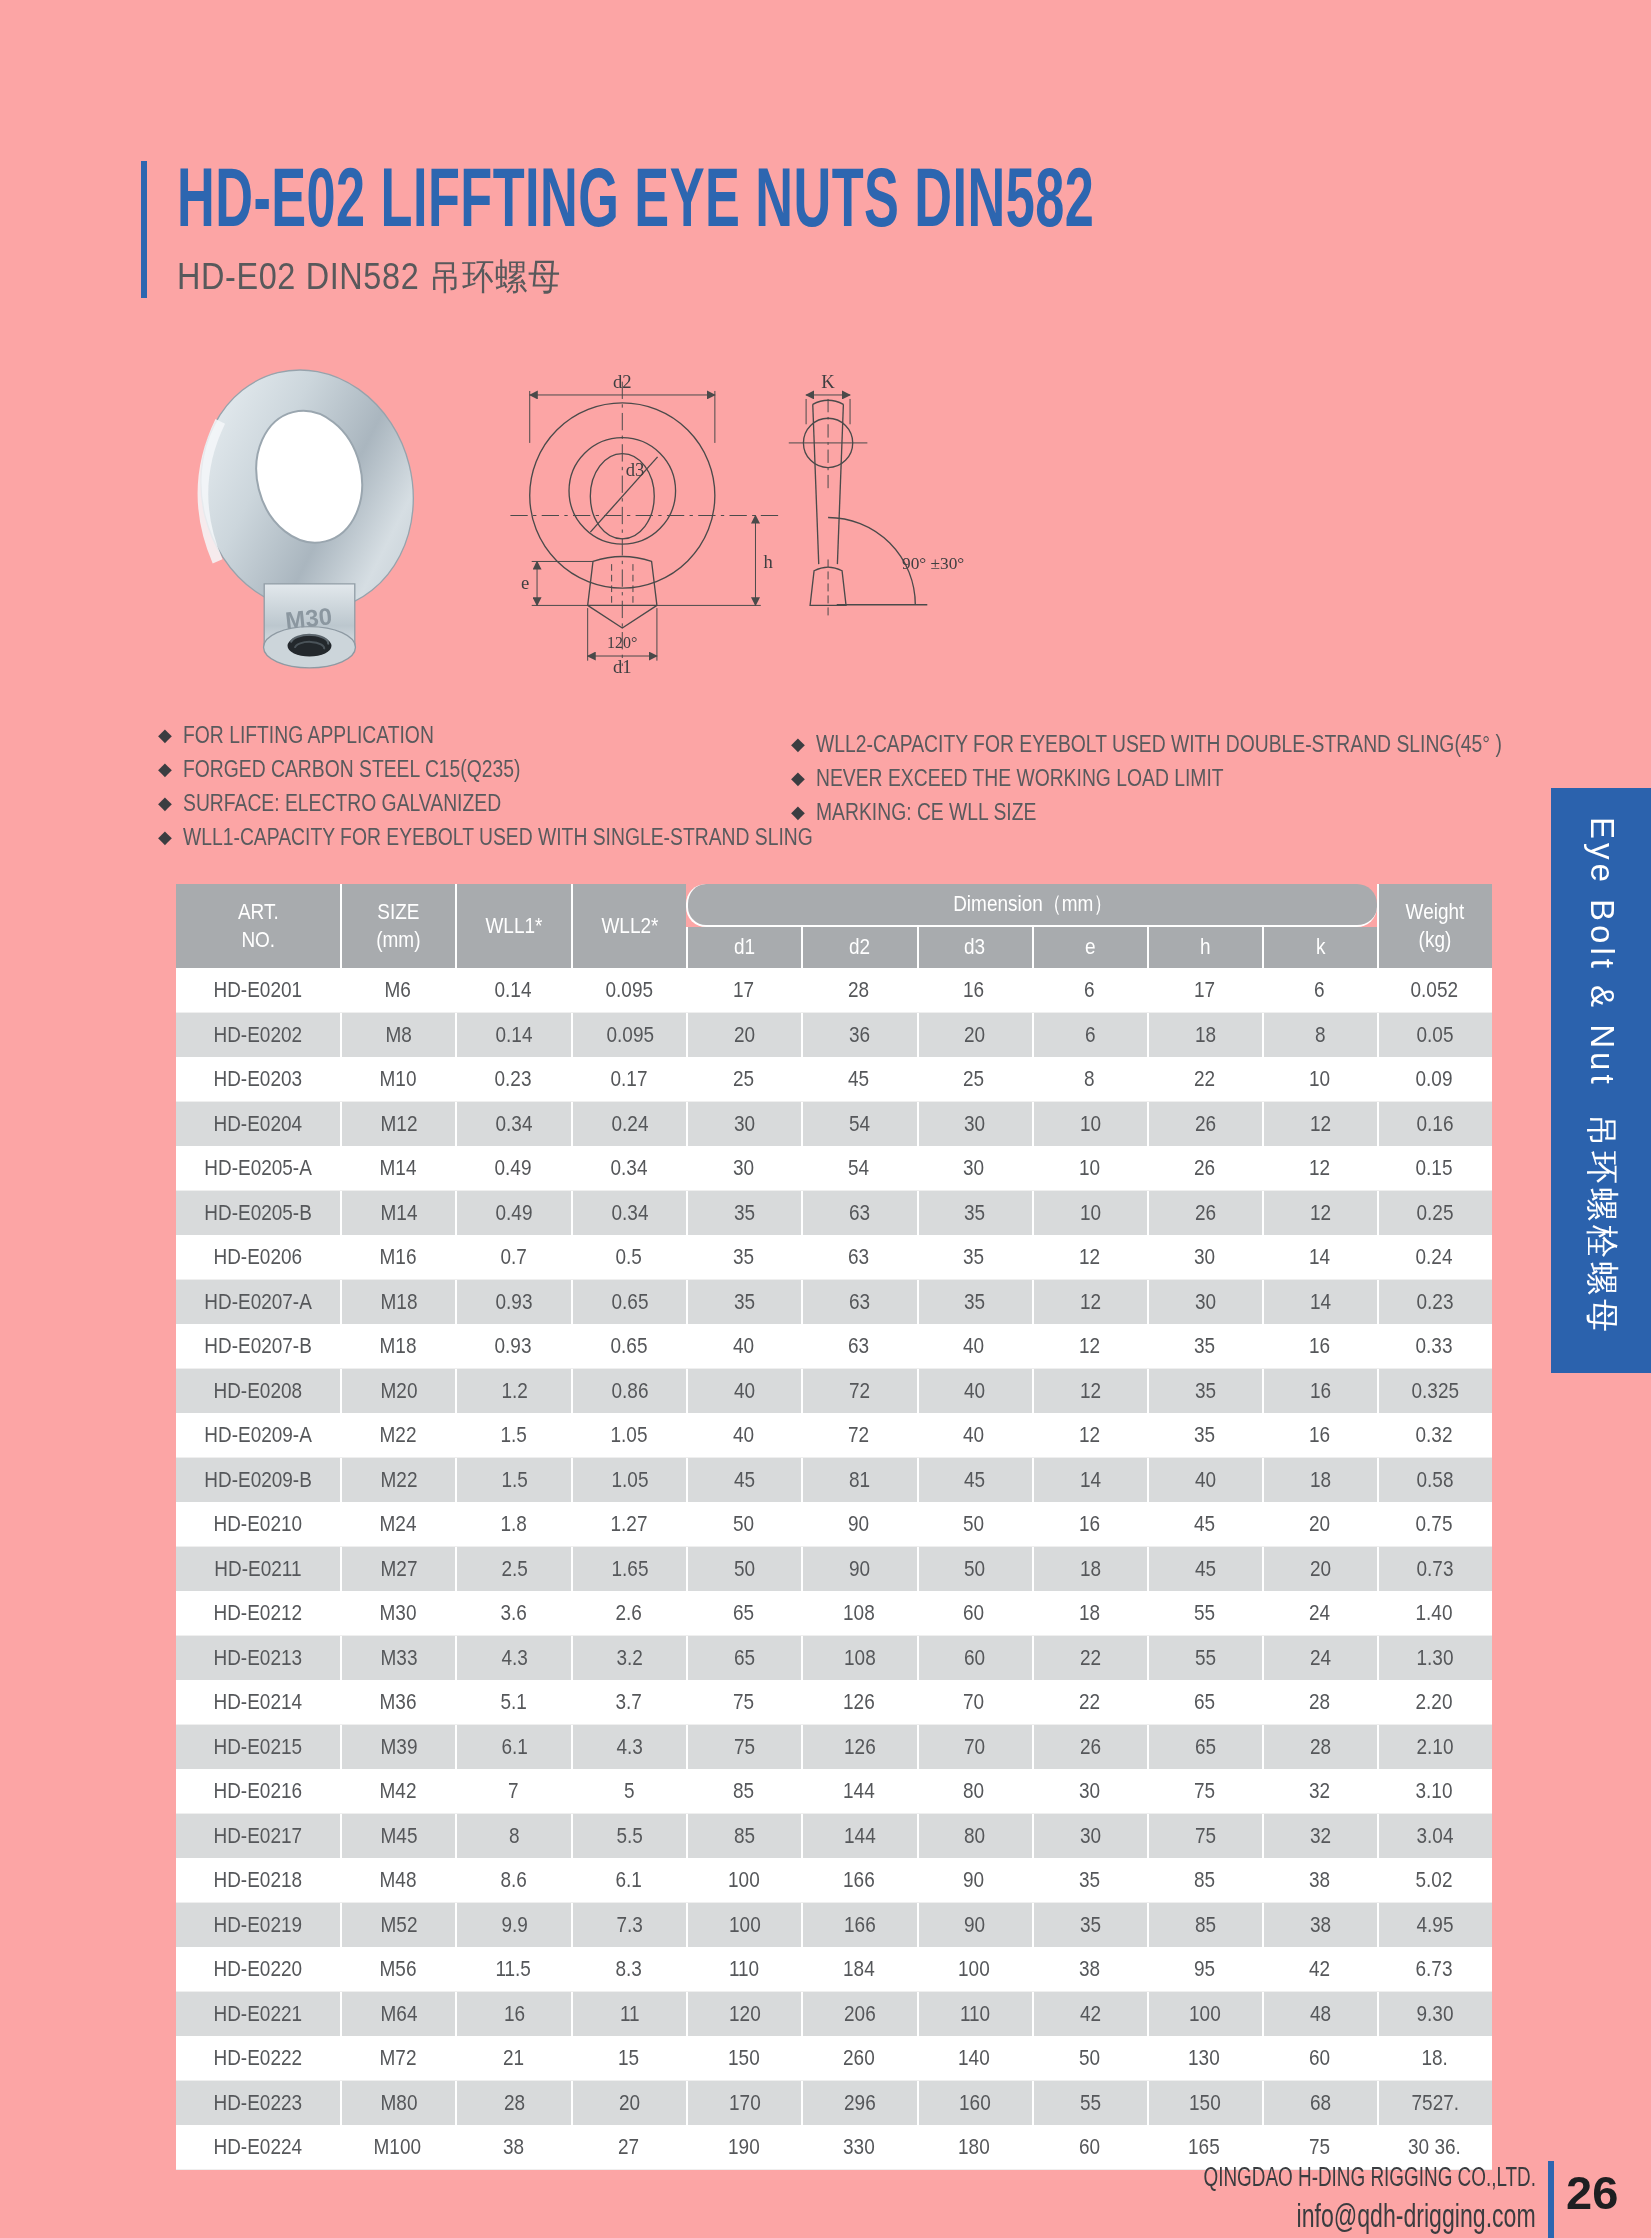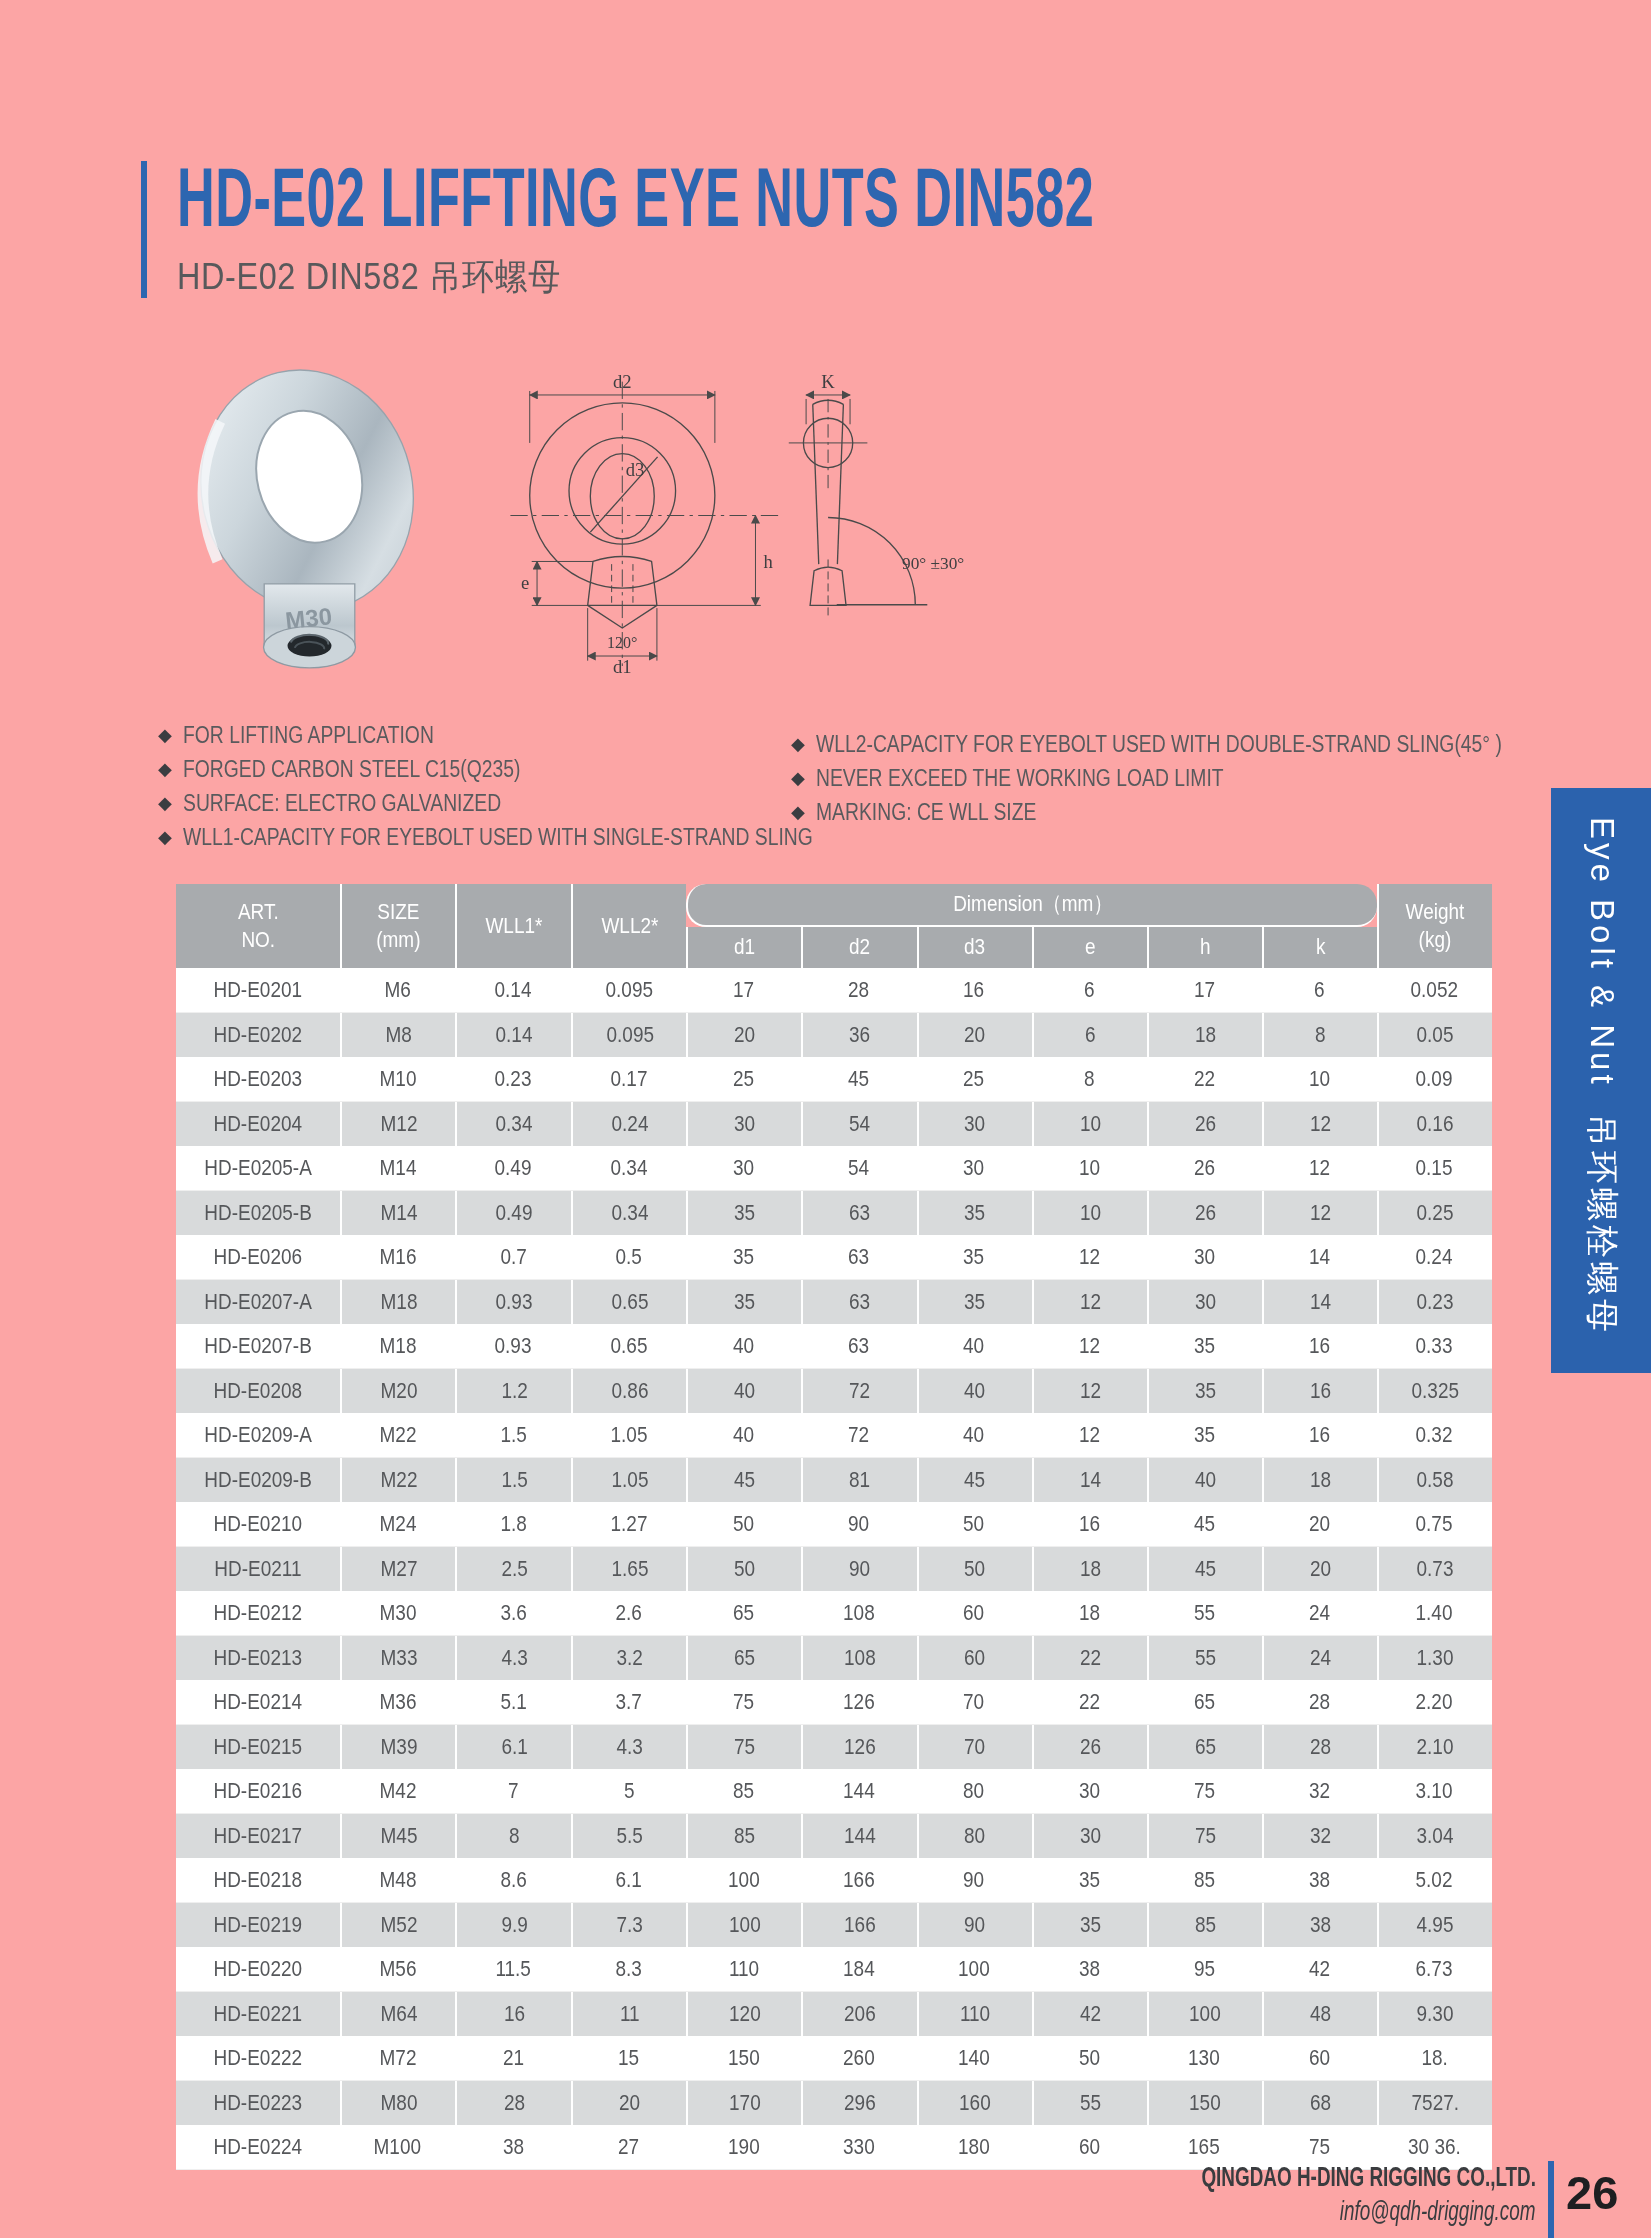--- a/index.html
+++ b/index.html
@@ -47,22 +47,22 @@
   .spec-table tbody tr.white td{background:#ffffff;border-bottom:0.7px solid #efefef;}
 
   
   .side-tab{position:absolute;left:1551px;top:788px;width:100px;height:585px;background:var(--tab,#2b62ad);
             display:flex;justify-content:center;box-sizing:border-box;padding-top:29px;}
   .side-tab .tabtext{writing-mode:vertical-rl;text-orientation:sideways;color:#ffffff;font-size:33px;
             letter-spacing:4px;white-space:pre;}
 
   
   .footer-company{position:absolute;right:115px;top:2161px;text-align:right;color:var(--ftxt,#3a3c3f);}
-  .footer-company .company{font-size:27px;font-weight:bold;line-height:1.25;}
-  .footer-company .email{font-size:27px;line-height:1.25;font-style:italic;}
+  .footer-company .company{font-size:27px;font-weight:normal;line-height:1.25;}
+  .footer-company .email{font-size:33px;line-height:1.25;}
   .footer-bar{position:absolute;left:1548px;top:2161px;width:6px;height:77px;background:var(--accent,#2d66b0);}
   .page-number{position:absolute;left:1566px;top:2165px;font-size:47px;font-weight:bold;color:#1e1f21;}
 </style>
 </head>
 <body>
 
 <div class="page">
 
   <div class="title-bar"></div>
   <h1 class="page-title">HD-E02 LIFFTING EYE NUTS DIN582</h1>

